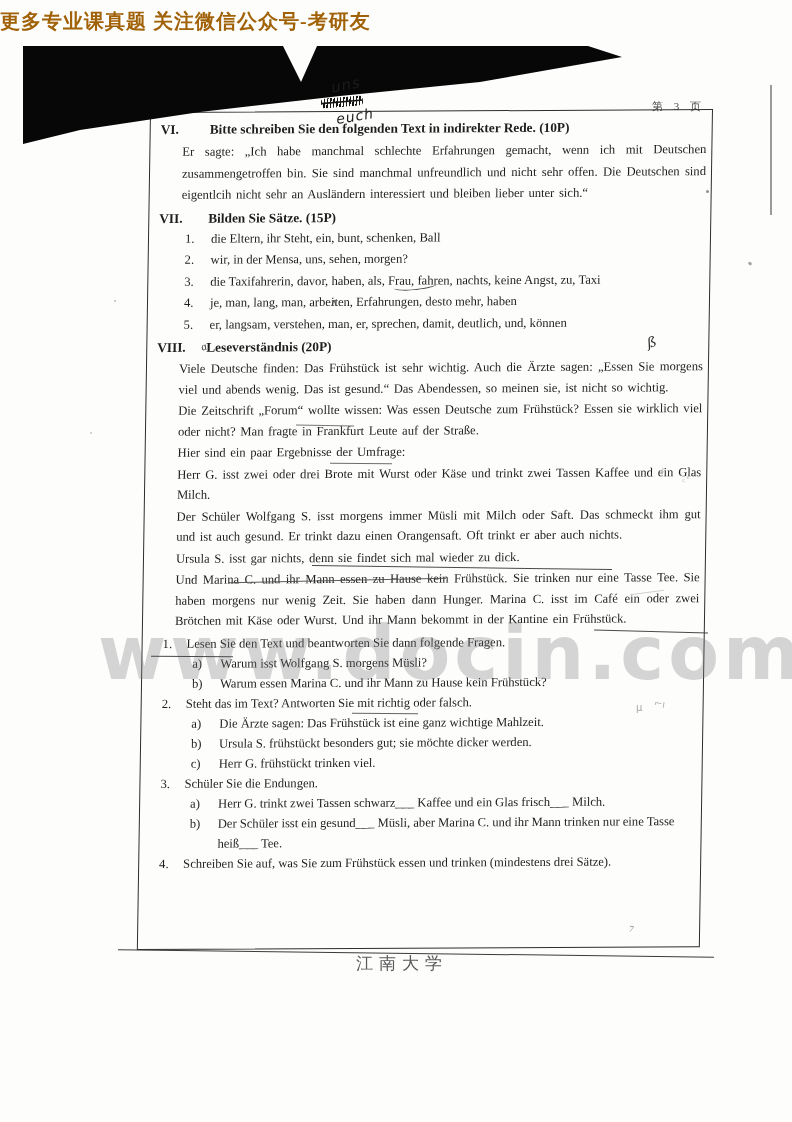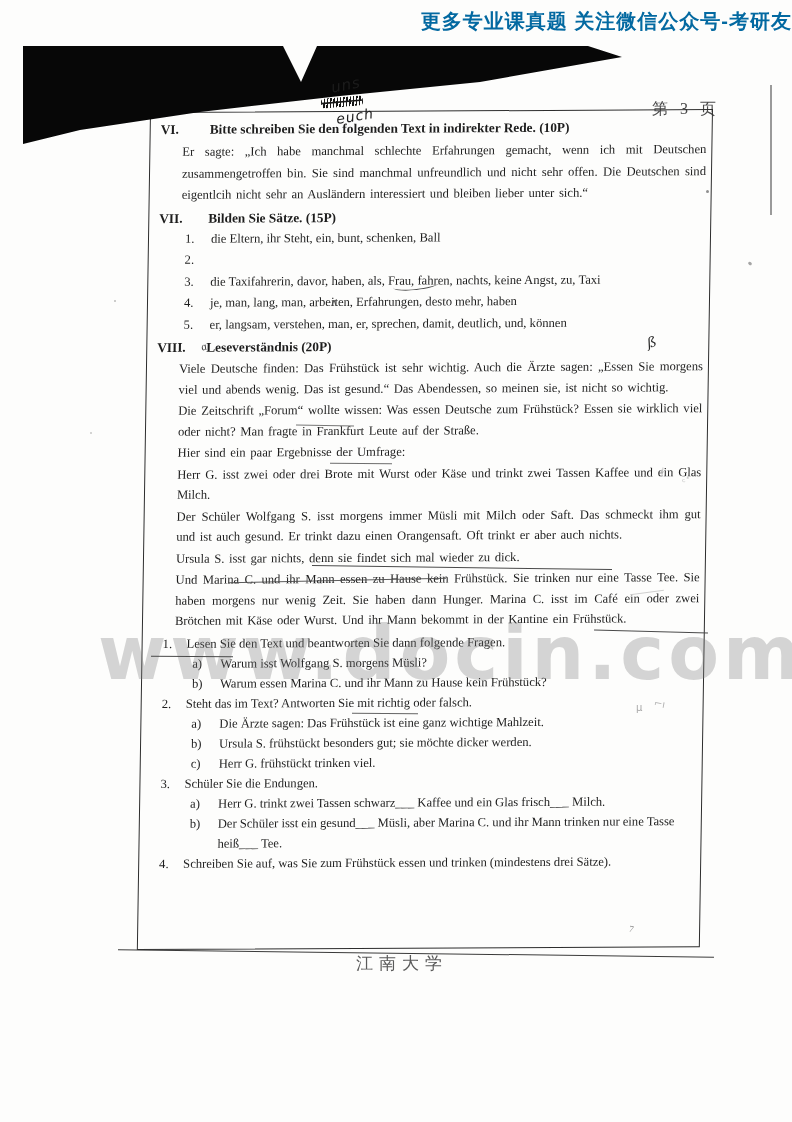--- a/index.html
+++ b/index.html
@@ -5,36 +5,36 @@
   * { margin:0; padding:0; box-sizing:border-box; }
   html,body { background:#ffffff; }
   .page {
     position:relative; width:792px; height:1122px;
     background:#fdfdfc; overflow:hidden;
     font-family:"Liberation Serif", serif; color:#1d1d1d;
   }
   
   .promo {
     position:absolute; top:8px; left:0; width:100%;
-    text-align:right; font-family:Liberation Sans, sans-serif;
-    font-weight:bold; font-size:20px; color:#0369a1; letter-spacing:1px;
+    text-align:left; font-family:Liberation Serif, serif;
+    font-weight:bold; font-size:20px; color:#a16207; letter-spacing:1px;
   }
   
   .scan-triangle {
     position:absolute; left:0; top:0; width:640px; height:160px;
     background:#070707; z-index:3;
     clip-path:polygon(23px 46px,283px 46px,301px 82px,317px 46px,588px 46px,622px 57px,
                       480px 82px,340px 96px,200px 112px,80px 130px,23px 144px);
   }
   .pagenum-left {
     position:absolute; left:166px; top:92px; font-size:12.5px; color:#3f3f3f;
     letter-spacing:4px; transform:rotate(-2deg); z-index:2;
   }
   .pagenum-right {
-    position:absolute; left:652px; top:99px; font-size:16px; color:#4a4a4a;
+    position:absolute; left:652px; top:99px; font-size:11px; color:#4a4a4a;
     letter-spacing:4px; z-index:2;
   }
   .edge-line {
     position:absolute; left:770px; top:85px; width:2px; height:130px;
     background:#9a9a9a; z-index:2;
   }
   
   .hw { position:absolute; z-index:6; color:#1c1c1c; font-family:"DejaVu Sans", sans-serif; font-style:italic; }
   .hw-uns  { left:331px; top:76px;  font-size:15px; transform:rotate(-11deg); letter-spacing:1px; }
   .hw-euch { left:336px; top:108px; font-size:14px; transform:rotate(-9deg);  letter-spacing:1px; }
@@ -142,20 +142,21 @@
     <div class="sec-head">
       <span class="sec-num">VII.</span>
       <span class="sec-title">Bilden Sie Sätze. (15P)</span>
     </div>
     <div class="vii-item">
       <span class="vii-num">1.</span>
       <span>die Eltern, ihr Steht, ein, bunt, schenken, Ball</span>
     </div>
     <div class="vii-item">
       <span class="vii-num">2.</span>
+      <span>wir, in der Mensa, uns, sehen, morgen?</span>
     </div>
     <div class="vii-item">
       <span class="vii-num">3.</span>
       <span>die Taxifahrerin, davor, haben, als, Frau, fahren, nachts, keine Angst, zu, Taxi</span>
     </div>
     <div class="vii-item">
       <span class="vii-num">4.</span>
       <span>je, man, lang, man, arbeiten, Erfahrungen, desto mehr, haben</span>
     </div>
     <div class="vii-item">

